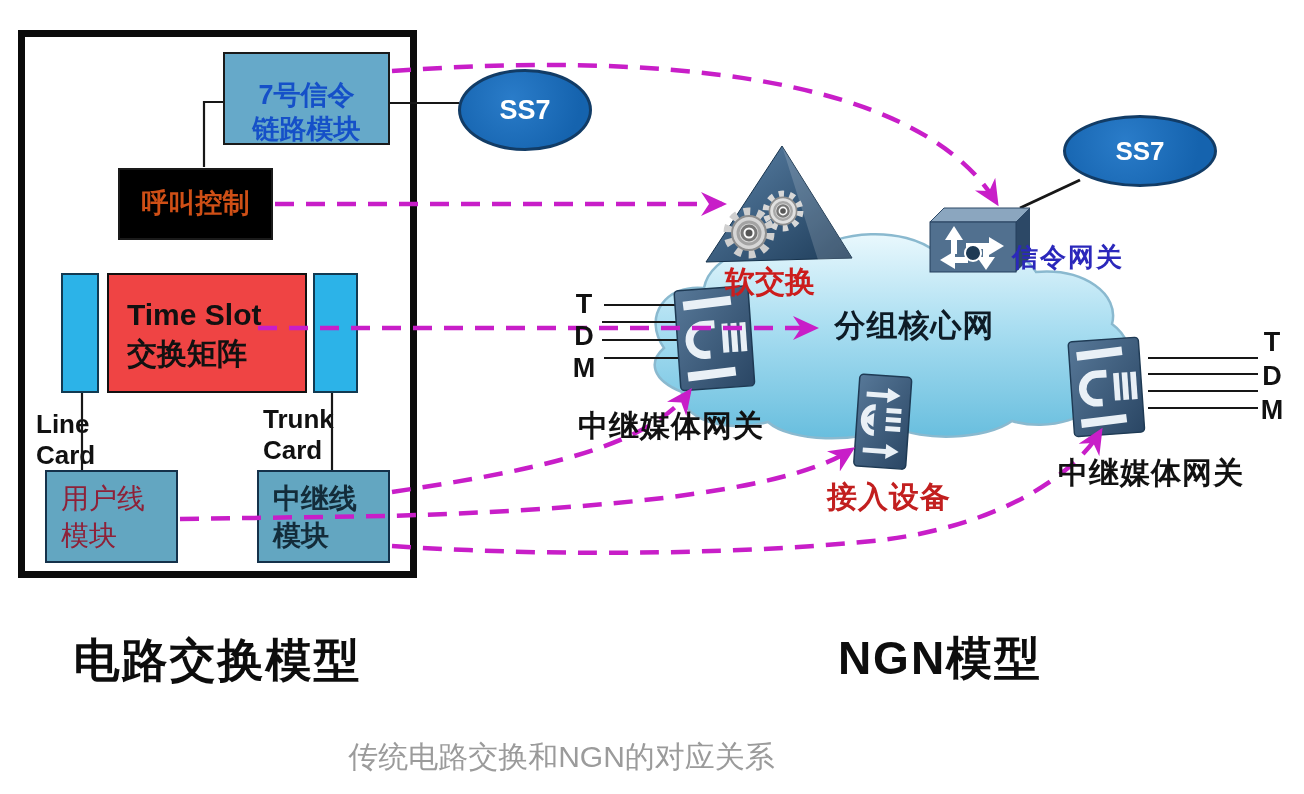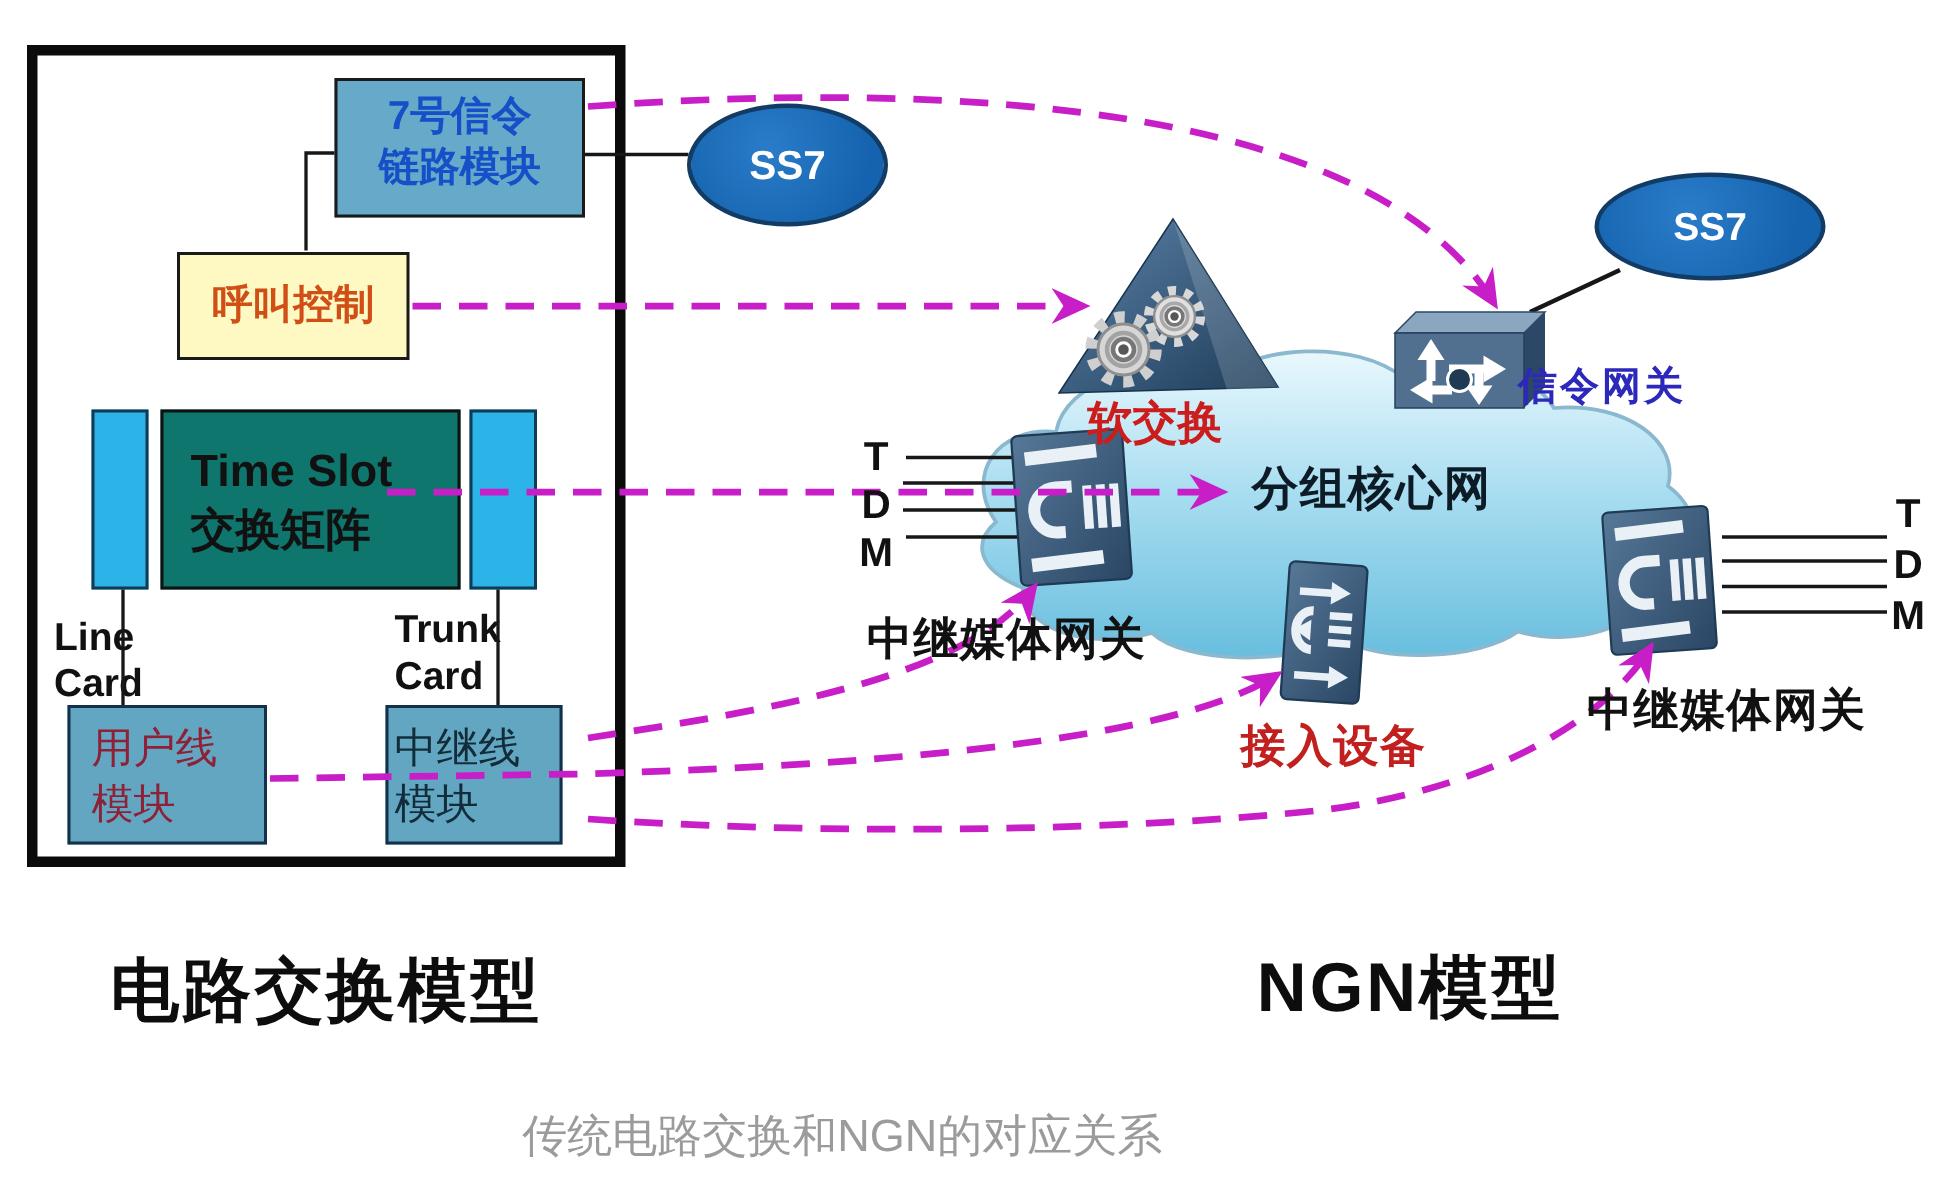--- a/index.html
+++ b/index.html
@@ -8,42 +8,42 @@
   .abs{position:absolute;box-sizing:border-box;}
   .z1{z-index:1}.z2{z-index:2}.z3{z-index:3}
   .bl{display:block;}
 
   
   #frame{left:18px;top:30px;width:399px;height:548px;border:7px solid #0b0b0b;background:transparent;}
 
   
   .teal-box{background:#63a6c1;border:2px solid #15314a;}
   #sig-box{left:223px;top:52px;width:167px;height:93px;background:#66a9c9;border:2px solid #1a1a1a;
-           color:#1550c8;font-weight:bold;font-size:27px;line-height:34px;text-align:center;padding-top:6px;}
-  #call-box{left:118px;top:168px;width:155px;height:72px;background:#fef9c3;border:2px solid #1a1a1a;
+           color:#1550c8;font-weight:bold;font-size:27px;line-height:34px;text-align:center;padding-top:24px;}
+  #call-box{left:118px;top:168px;width:155px;height:72px;background:#000000;border:2px solid #1a1a1a;
            color:#cf4f16;font-weight:bold;font-size:27px;line-height:66px;text-align:center;}
   .ss7{border-radius:50%;background:radial-gradient(circle at 40% 35%, #2a7cc9 0%, #1563ae 75%);
        border:3px solid #123c66;color:#ffffff;font-weight:bold;display:flex;align-items:center;justify-content:center;}
   #ss7-left{left:458px;top:69px;width:134px;height:82px;font-size:27px;}
   #ss7-right{left:1063px;top:115px;width:154px;height:72px;font-size:26px;}
 
   .ts-bar{background:#2cb3e8;border:2px solid #123a52;}
   #ts-bar-l{left:61px;top:273px;width:38px;height:120px;}
   #ts-bar-r{left:313px;top:273px;width:45px;height:120px;}
-  #ts-main{left:107px;top:273px;width:200px;height:120px;background:#0f766e;border:2px solid #111;
+  #ts-main{left:107px;top:273px;width:200px;height:120px;background:#ef4444;border:2px solid #111;
            color:#111;font-weight:bold;font-size:30px;line-height:39px;padding:20px 0 0 18px;}
 
   .card-label{color:#111;font-weight:bold;font-size:26px;line-height:31px;}
   #line-card{left:36px;top:409px;width:80px;}
   #trunk-card{left:263px;top:404px;width:92px;}
 
   #sub-box{left:45px;top:470px;width:133px;height:93px;color:#8e2138;font-weight:normal;font-size:28px;
            line-height:37px;padding:8px 0 0 14px;}
-  #trunk-box{left:257px;top:470px;width:118px;height:93px;color:#132c3a;font-weight:normal;font-size:28px;
-           line-height:37px;padding:8px 0 0 4px;}
+  #trunk-box{left:257px;top:470px;width:133px;height:93px;color:#132c3a;font-weight:bold;font-size:28px;
+           line-height:37px;padding:8px 0 0 14px;}
 
   .big-title{font-weight:bold;font-size:46px;color:#0d0d0d;text-align:center;letter-spacing:2px;}
   #left-title{left:20px;top:630px;width:395px;}
   #ngn-title{left:775px;top:628px;width:330px;}
   #caption{left:0;top:737px;width:1123px;text-align:center;font-size:30px;color:#9b9b9b;}
 
   
   #soft-label{left:700px;top:262px;width:140px;text-align:center;color:#cc1d1d;font-weight:bold;font-size:30px;}
   #core-label{left:822px;top:305px;width:185px;text-align:center;color:#0d1b26;font-weight:bold;font-size:31px;letter-spacing:1px;}
   #siggw-label{left:1012px;top:240px;width:160px;color:#2b28bb;font-weight:bold;font-size:26px;letter-spacing:2px;}

